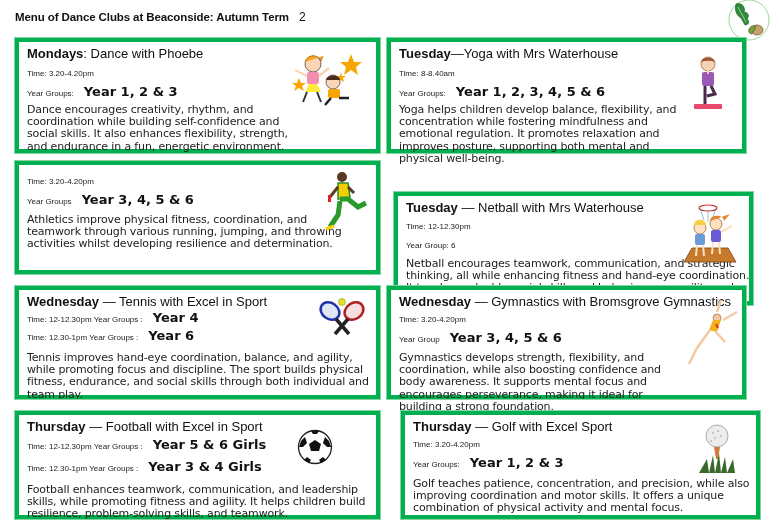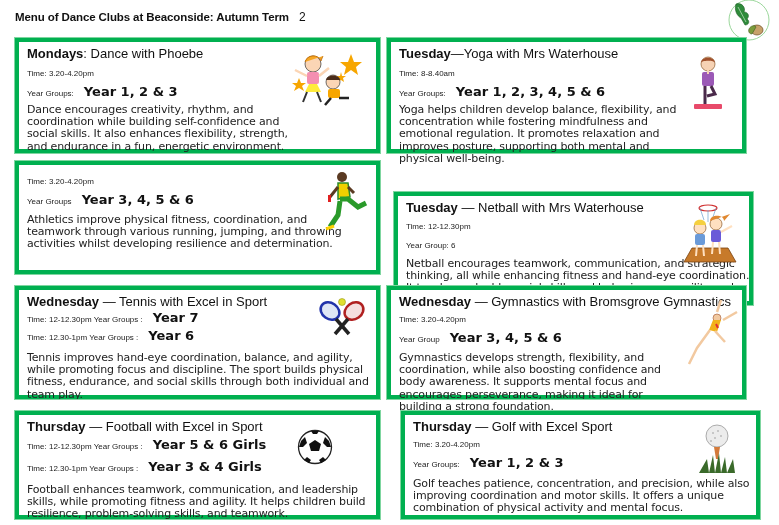--- a/index.html
+++ b/index.html
@@ -99,21 +99,21 @@
     <circle cx="38" cy="24" r="6" fill="#ffe0c0" stroke="#8b5a2b" stroke-width="0.7"></circle>
     <path d="M32 21 C32 14 46 14 46 21 L52 14" fill="#e08830"></path>
     <rect x="33" y="30" width="10" height="12" fill="#6a5ad8" rx="2"></rect>
     <path d="M43 32 L54 26" stroke="#ffe0c0" stroke-width="2"></path>
     <path d="M35 42 L34 54 M41 42 L42 54" stroke="#ffe0c0" stroke-width="2"></path>
   </svg>
 </div>
 
 <div class="card" style="left:14px;top:285px;width:367px;height:115px;">
   <div class="head"><b>Wednesday</b><span> — </span><span>Tennis with Excel in Sport</span></div>
-  <div class="row" style="margin-top:4px"><span>Time: 12-12.30pm Year Groups :</span><span class="yg">Year 7</span></div>
+  <div class="row" style="margin-top:4px"><span>Time: 12-12.30pm Year Groups :</span><span class="yg">Year 4</span></div>
   <div class="row" style="margin-top:4px"><span>Time: 12.30-1pm Year Groups :</span><span class="yg">Year 6</span></div>
   <div class="desc" style="width:345px;margin-top:8px">Tennis improves hand-eye coordination, balance, and agility, while promoting focus and discipline. The sport builds physical fitness, endurance, and social skills through both individual and team play.</div>
   <svg class="pic" style="left:298px;top:8px;width:50px;height:38px" viewBox="0 0 50 38">
     <ellipse cx="13" cy="13" rx="10" ry="8" transform="rotate(35 13 13)" fill="#dfe6f5" stroke="#2233aa" stroke-width="2.5"></ellipse>
     <ellipse cx="37" cy="13" rx="10" ry="8" transform="rotate(-35 37 13)" fill="#f5dfdf" stroke="#b02020" stroke-width="2.5"></ellipse>
     <path d="M19 21 L32 36 M31 21 L18 36" stroke="#222" stroke-width="3.5"></path>
     <circle cx="25" cy="4" r="3.5" fill="#e0e030" stroke="#888800" stroke-width="0.5"></circle>
   </svg>
 </div>
 

